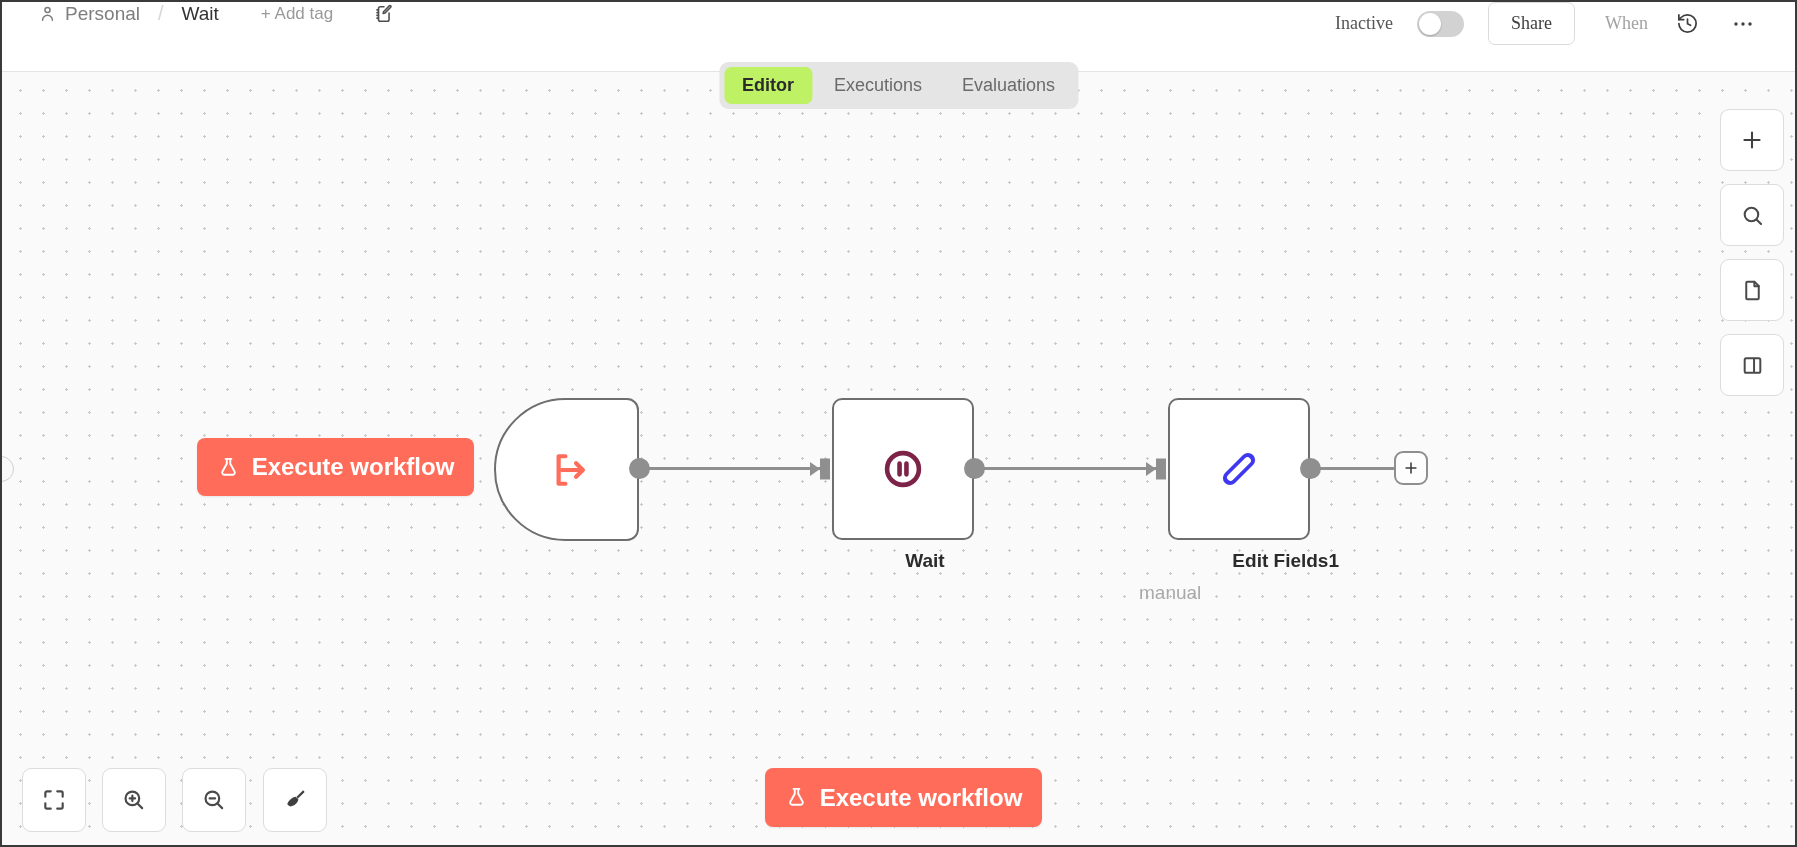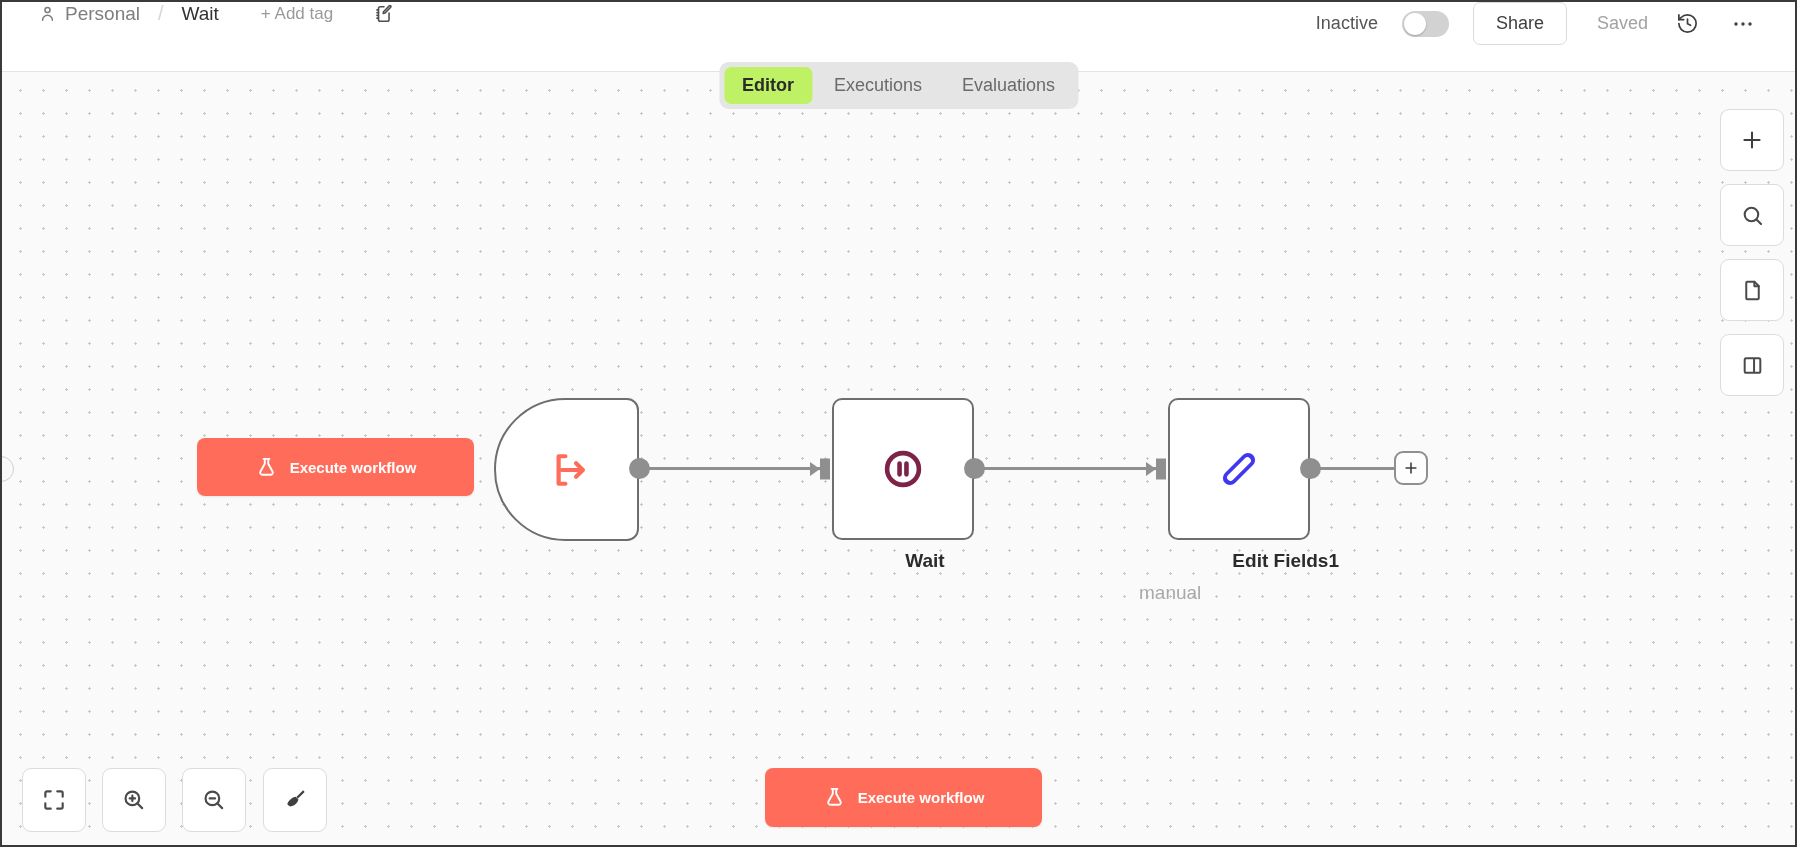--- a/index.html
+++ b/index.html
@@ -12,21 +12,21 @@
 
   
   .topbar{position:absolute; top:0; left:0; right:0; height:70px; background:#fff; border-bottom:1px solid #e4e4e4;
           display:flex; align-items:flex-start; justify-content:space-between; padding:0 36px 0 36px; z-index:5;}
   .topbar-left{display:flex; align-items:center; gap:14px;}
   .crumb-project{color:#7e7e7e; font-size:19px; display:flex; align-items:center; gap:8px;}
   .crumb-sep{color:#d6d6d6; font-size:20px; padding:0 4px;}
   .crumb-name{color:#333; font-size:19px;}
   .add-tag{color:#9a9a9a; font-size:17px; margin-left:28px;}
   .note-btn{margin-left:26px; display:flex; align-items:center; cursor:pointer;}
-  .topbar-right{display:flex; align-items:center; gap:24px;}
+  .topbar-right{display:flex; align-items:center; gap:24px;font-family:Liberation Serif, serif;}
   .status-label{color:#555; font-size:18px;}
   .toggle{width:47px; height:26px; border-radius:13px; background:#d2d2d2; position:relative; cursor:pointer;}
   .toggle .knob{position:absolute; left:2px; top:2px; width:22px; height:22px; border-radius:50%; background:#fff; box-shadow:0 1px 2px rgba(0,0,0,.25);}
   .share-btn{background:#fff; border:1px solid #dbdbdb; border-radius:7px; padding:10px 22px; font-size:18px; color:#3f3f3f; cursor:pointer; font-family:inherit;}
   .saved{color:#a2a2a2; font-size:18px; margin-left:6px;}
   .iconbtn{background:none; border:none; display:flex; align-items:center; cursor:pointer; padding:4px;}
 
   
   .tabs{position:absolute; top:60px; left:50%; transform:translateX(-50%); z-index:10;
         background:#e5e5e5; border-radius:9px; padding:5px; display:flex; align-items:center; gap:4px;}
@@ -42,21 +42,21 @@
   .port-out{position:absolute; width:21px; height:21px; border-radius:50%; background:var(--connector); z-index:3;}
   .port-in{position:absolute; z-index:3; display:flex;}
 
   .node{position:absolute; width:142px; height:142px; background:#fff; border:2.5px solid var(--node-border);
         border-radius:10px; display:flex; align-items:center; justify-content:center; cursor:pointer; z-index:2;}
   .node.trigger{width:145px; height:143px; border-radius:72px 12px 12px 72px; padding-left:6px;}
   .node-label{position:absolute; text-align:center; font-size:19px; font-weight:600; color:#2b2b2b; white-space:pre-line; line-height:26px; z-index:2;}
   .node-sub{position:absolute; text-align:left; font-size:19px; color:#a9a9a9; z-index:2;}
 
   .exec-btn{position:absolute; background:var(--accent); color:#fff; border:none; border-radius:8px;
-            font-size:15px; font-weight:600; font-family:inherit; display:flex; align-items:center; justify-content:center;
+            font-size:24px; font-weight:600; font-family:inherit; display:flex; align-items:center; justify-content:center;
             gap:12px; cursor:pointer; z-index:4; box-shadow:0 1px 2px rgba(0,0,0,.08);}
   .add-endpoint{position:absolute; width:34px; height:34px; border:2px solid var(--connector); border-radius:9px;
                 background:#fdfdfd; display:flex; align-items:center; justify-content:center; cursor:pointer; z-index:3;}
 
   .sq-btn{position:absolute; width:64px; height:62px; background:#fff; border:1px solid #dcdcdc; border-radius:9px;
           display:flex; align-items:center; justify-content:center; cursor:pointer; z-index:6;}
   .notch{position:absolute; left:-14px; top:384px; width:26px; height:26px; border:1.5px solid #cfcfcf; border-radius:50%; background:var(--canvas-bg); z-index:2;}
 
   svg{display:block;}
   .ic-accent{color:var(--accent);}
@@ -90,21 +90,21 @@
           </svg>
         </span>
       </span>
     </div>
     <div class="topbar-right">
       <span class="status-label">Inactive</span>
       <span class="toggle">
           <span class="knob"></span>
         </span>
       <button class="share-btn">Share</button>
-      <span class="saved">Saved</span>
+      <span class="saved">When</span>
       <button class="iconbtn">
         <span>
           <svg width="23" height="23" viewBox="0 0 24 24" fill="none" stroke="#3f3f3f" stroke-width="1.8" stroke-linecap="round" stroke-linejoin="round">
             <path d="M3 12a9 9 0 1 0 9-9 9.75 9.75 0 0 0-6.74 2.74L3 8"></path>
             <path d="M3 3v5h5"></path>
               <path d="M12 7.5v4.8l3.2 1.6"></path>
           </svg>
         </span>
       </button>
       <button class="iconbtn">

